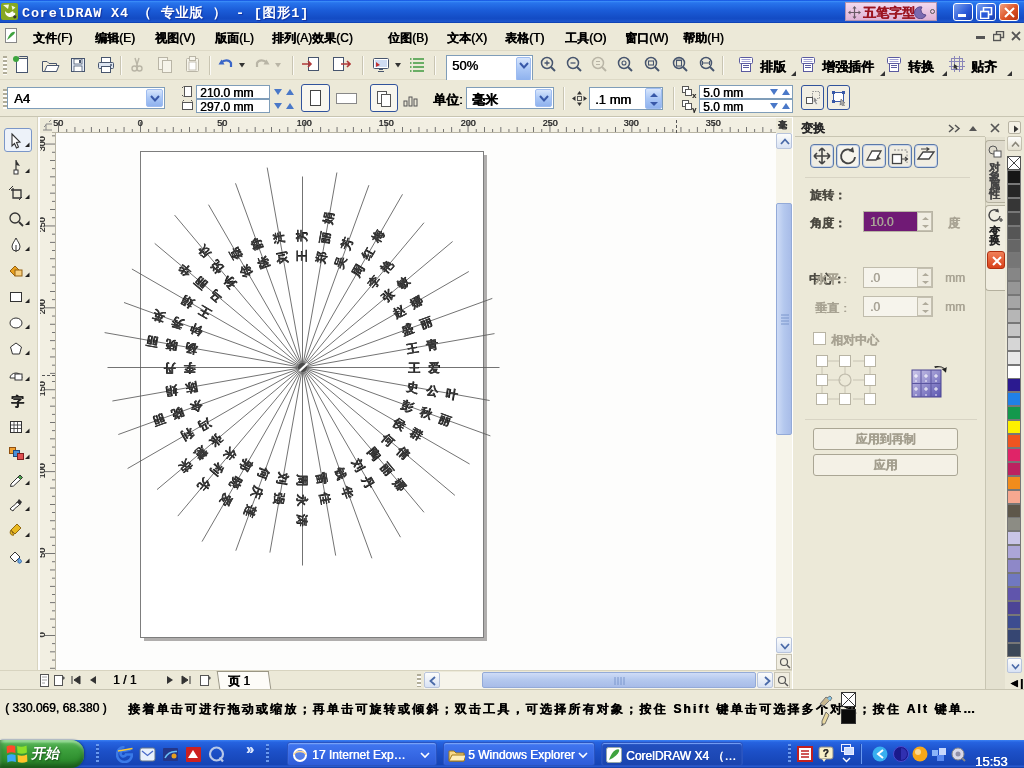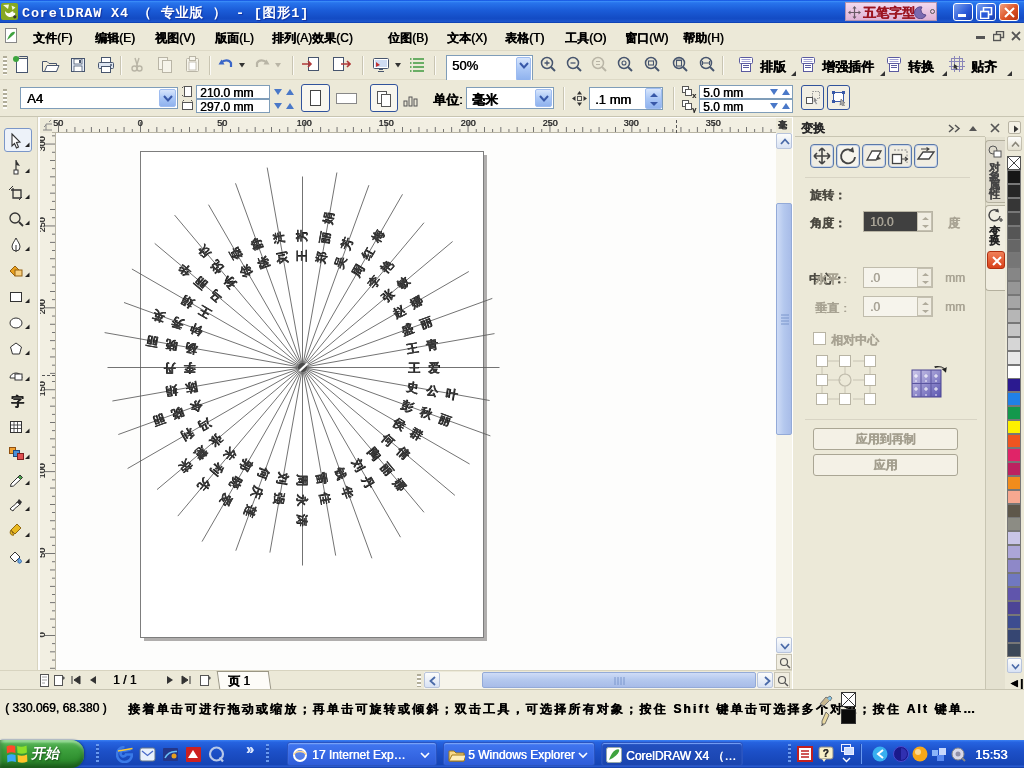--- a/index.html
+++ b/index.html
@@ -236,21 +236,21 @@
     </svg>
     <svg class="abs" style="left:941px;top:19px;" width="7" height="7" viewBox="0 0 7 7">
       <path d="M1 6 L6 6 L6 1 Z" fill="#333"></path>
     </svg>
     <svg class="abs" style="left:1006px;top:19px;" width="7" height="7" viewBox="0 0 7 7">
       <path d="M1 6 L6 6 L6 1 Z" fill="#333"></path>
     </svg>
   </div>
 <div class="abs" style="left:0;top:80px;width:1024px;height:37px;background:#ece9d8;border-bottom:1px solid #c8c5b2;">
     <div class="grip" style="left:3px;top:9px;height:20px;"></div>
-    <div class="combo" style="left:20px;top:7px;width:158px;height:22px;">
+    <div class="combo" style="left:7px;top:7px;width:158px;height:22px;">
       <div class="abs" style="left:6px;top:3px;font-size:13px;">A4</div>
       <div class="db" style="width:17px;">
         <svg style="position:absolute;left:3px;top:5px" width="10" height="7">
           <path d="M1 1 L5 5.5 L9 1" fill="none" stroke="#3858a8" stroke-width="2"></path>
         </svg>
       </div>
     </div>
     <svg class="abs" style="left:181px;top:5px;" width="13" height="13" viewBox="0 0 13 13">
       <rect x="3.5" y="1.5" width="7" height="10" fill="#fff" stroke="#555"></rect>
       <path d="M1 3 l1.5 -1.5 M1 10 l1.5 1.5" stroke="#555"></path>
@@ -829,21 +829,21 @@
       <path d="M12 13 h5 M15 11 l2.5 2 L15 15" stroke="#444" fill="none" stroke-width="1.2"></path>
     </svg>
     <div class="abs" style="left:121px;top:27px;width:24px;height:24px;background:#f0ede2;border:1px solid #5a78a8;border-radius:4px;box-shadow:inset 0 0 0 1px #c8d4e8;"></div>
     <svg class="abs" style="left:123px;top:29px;" width="20" height="20" viewBox="0 0 20 20">
       <path d="M2 13 L7 6 L18 6 L13 13 Z" fill="#fff" stroke="#444" stroke-width="1.3"></path>
       <path d="M5 3 h8 M10.5 1.5 L13 3 L10.5 4.8" stroke="#444" fill="none" stroke-width="1.1"></path>
     </svg>
     <div class="abs" style="left:12px;top:60px;width:165px;border-top:1px solid #d8d4c4;"></div>
     <div class="dkl" style="left:17px;top:70px;">旋转：</div>
     <div class="dkl" style="left:17px;top:98px;">角度：</div>
-    <div class="abs" style="left:70px;top:94px;width:70px;height:21px;background:#404040;border:1px solid #b8b4a4;padding-left:32px;">
+    <div class="abs" style="left:70px;top:94px;width:70px;height:21px;background:#701a75;border:1px solid #b8b4a4;padding-left:32px;">
       <span style="position:absolute;left:6px;top:3px;font-size:12px;color:#a8a396;">10.0</span>
     </div>
     <div class="abs" style="left:124px;top:95px;width:15px;height:19px;background:#f0ede2;border:1px solid #c4c0b0;">
       <svg style="position:absolute;left:3px;top:3px" width="9" height="13">
         <path d="M1 4 L4.5 1 L8 4 Z M1 9 L8 9 L4.5 12 Z" fill="#b0ab9c"></path>
       </svg>
     </div>
     <div class="gry" style="left:155px;top:98px;"><b>度</b></div>
     <div class="dkl" style="left:16px;top:126px;margin-top:28px;">中心：</div>
     <div class="gry" style="left:22px;top:154px;"><b>水平</b>：</div>
@@ -1091,13 +1091,13 @@
     <svg class="abs" style="left:931px;top:6px;" width="16" height="16" viewBox="0 0 16 16">
       <rect x="1" y="4" width="6" height="6" fill="#8ab4f8"></rect>
       <rect x="8" y="2" width="7" height="7" fill="#c8d8fc"></rect>
       <rect x="6" y="9" width="7" height="6" fill="#5a8af0"></rect>
     </svg>
     <svg class="abs" style="left:950px;top:6px;" width="16" height="16" viewBox="0 0 16 16">
       <circle cx="8" cy="8" r="6" fill="#d8d8e8" stroke="#888"></circle>
       <circle cx="8" cy="8" r="2.5" fill="#9090a8"></circle>
       <path d="M12 12 l3 3" stroke="#888" stroke-width="2"></path>
     </svg>
-    <div class="abs" style="left:975px;top:7px;font-size:13px;color:#fff;">15:53</div>
+    <div class="abs" style="left:975px;top:14px;font-size:13px;color:#fff;">15:53</div>
   </div>
 </body></html>

